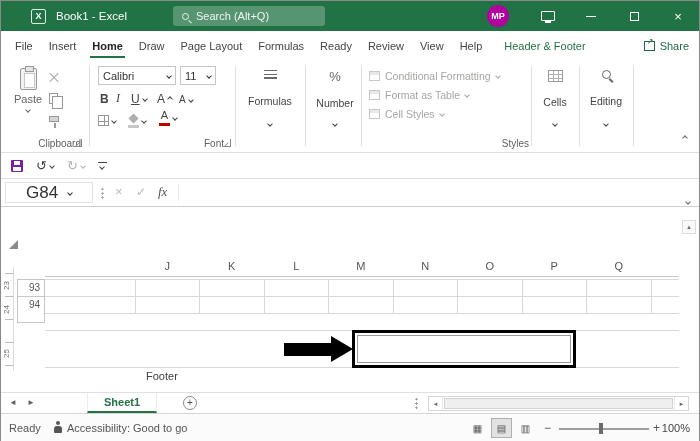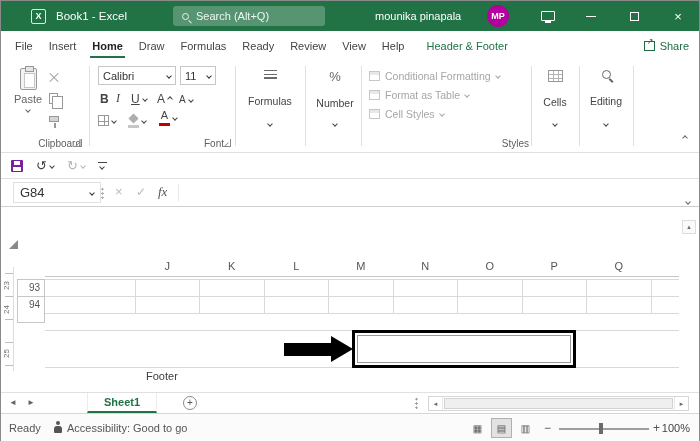--- a/index.html
+++ b/index.html
@@ -79,21 +79,21 @@
   .floppy{width:12px;height:12px;background:#7a1fa2;position:relative;border-radius:1px}
   .floppy::before{content:"";position:absolute;left:3px;top:1px;width:6px;height:4px;background:#fff}
   .floppy::after{content:"";position:absolute;left:2px;top:7px;width:8px;height:4px;background:#fff}
   .qgrp{display:flex;align-items:center;gap:3px}
   .qgrp.gray{color:#b8b6b4}
   .qcustom{display:flex;flex-direction:column;align-items:center;gap:2px;color:#444}
   .qcustom i{width:9px;height:1px;background:#444}
 
   
   .fbar{position:absolute;left:0;top:178px;right:0;height:28px;background:#fff;border-bottom:1px solid #d0cece}
-  .namebox{position:absolute;left:12px;top:3px;width:88px;height:21px;border:1px solid #e1e1e1;display:flex;align-items:center;justify-content:space-between;padding:0 6px;font-size:13px;color:#333}
+  .namebox{position:absolute;left:4px;top:3px;width:88px;height:21px;border:1px solid #e1e1e1;display:flex;align-items:center;justify-content:space-between;padding:0 20px;font-size:17px;color:#333}
   .fdots{position:absolute;left:100px;top:8px;width:3px;height:13px;background:radial-gradient(circle,#a8a8a8 1px,transparent 1.3px);background-size:3px 4.3px}
   .fcancel{position:absolute;left:114px;top:5px;font-size:13px;color:#bdbbb9}
   .fok{position:absolute;left:135px;top:6px;font-size:12px;color:#bdbbb9}
   .fx{position:absolute;left:157px;top:5px;font-family:"Liberation Serif",serif;font-style:italic;font-size:13px;color:#555}
   .fsep{position:absolute;left:177px;top:5px;bottom:5px;width:1px;background:#e6e6e6}
   .finput{position:absolute;left:181px;top:3px;right:26px;height:21px;font-size:11px;color:#333;padding:3px 5px}
   .fexpand{position:absolute;right:9px;top:11px;color:#666}
 
   
   .sheet{position:absolute;left:0;top:206px;right:0;height:185px;background:#fff;overflow:hidden}
@@ -147,21 +147,20 @@
 
 <div class="window">
 
   <div class="titlebar">
     <div class="appicon">X</div>
     <span class="tb-title">Book1 - Excel</span>
     <div class="searchbox">
       <span class="mag"></span>
       <span>Search (Alt+Q)</span>
     </div>
-    <span class="tb-user">mounika pinapala</span>
     <span class="avatar">MP</span>
     <div class="wbtn" style="left:528px;width:38px">
       <span class="monitor">
           <i></i>
         </span>
     </div>
     <div class="wbtn" style="left:570px;width:40px">
       <span class="minbar"></span>
     </div>
     <div class="wbtn" style="left:613px;width:40px">
@@ -170,20 +169,21 @@
     <div class="wbtn" style="left:656px;width:42px">
       <span class="closex">×</span>
     </div>
   </div>
 
   <div class="tabsrow">
     <span class="rtab">File</span>
     <span class="rtab">Insert</span>
     <span class="rtab active">Home</span>
     <span class="rtab">Draw</span>
+    <span class="rtab">Page Layout</span>
     <span class="rtab">Formulas</span>
     <span class="rtab">Ready</span>
     <span class="rtab">Review</span>
     <span class="rtab">View</span>
     <span class="rtab">Help</span>
     <span class="rtab contextual">Header &amp; Footer</span>
     <div class="share">
       <span class="share-ic">
           <span class="share-ar">↗</span>
         </span>

